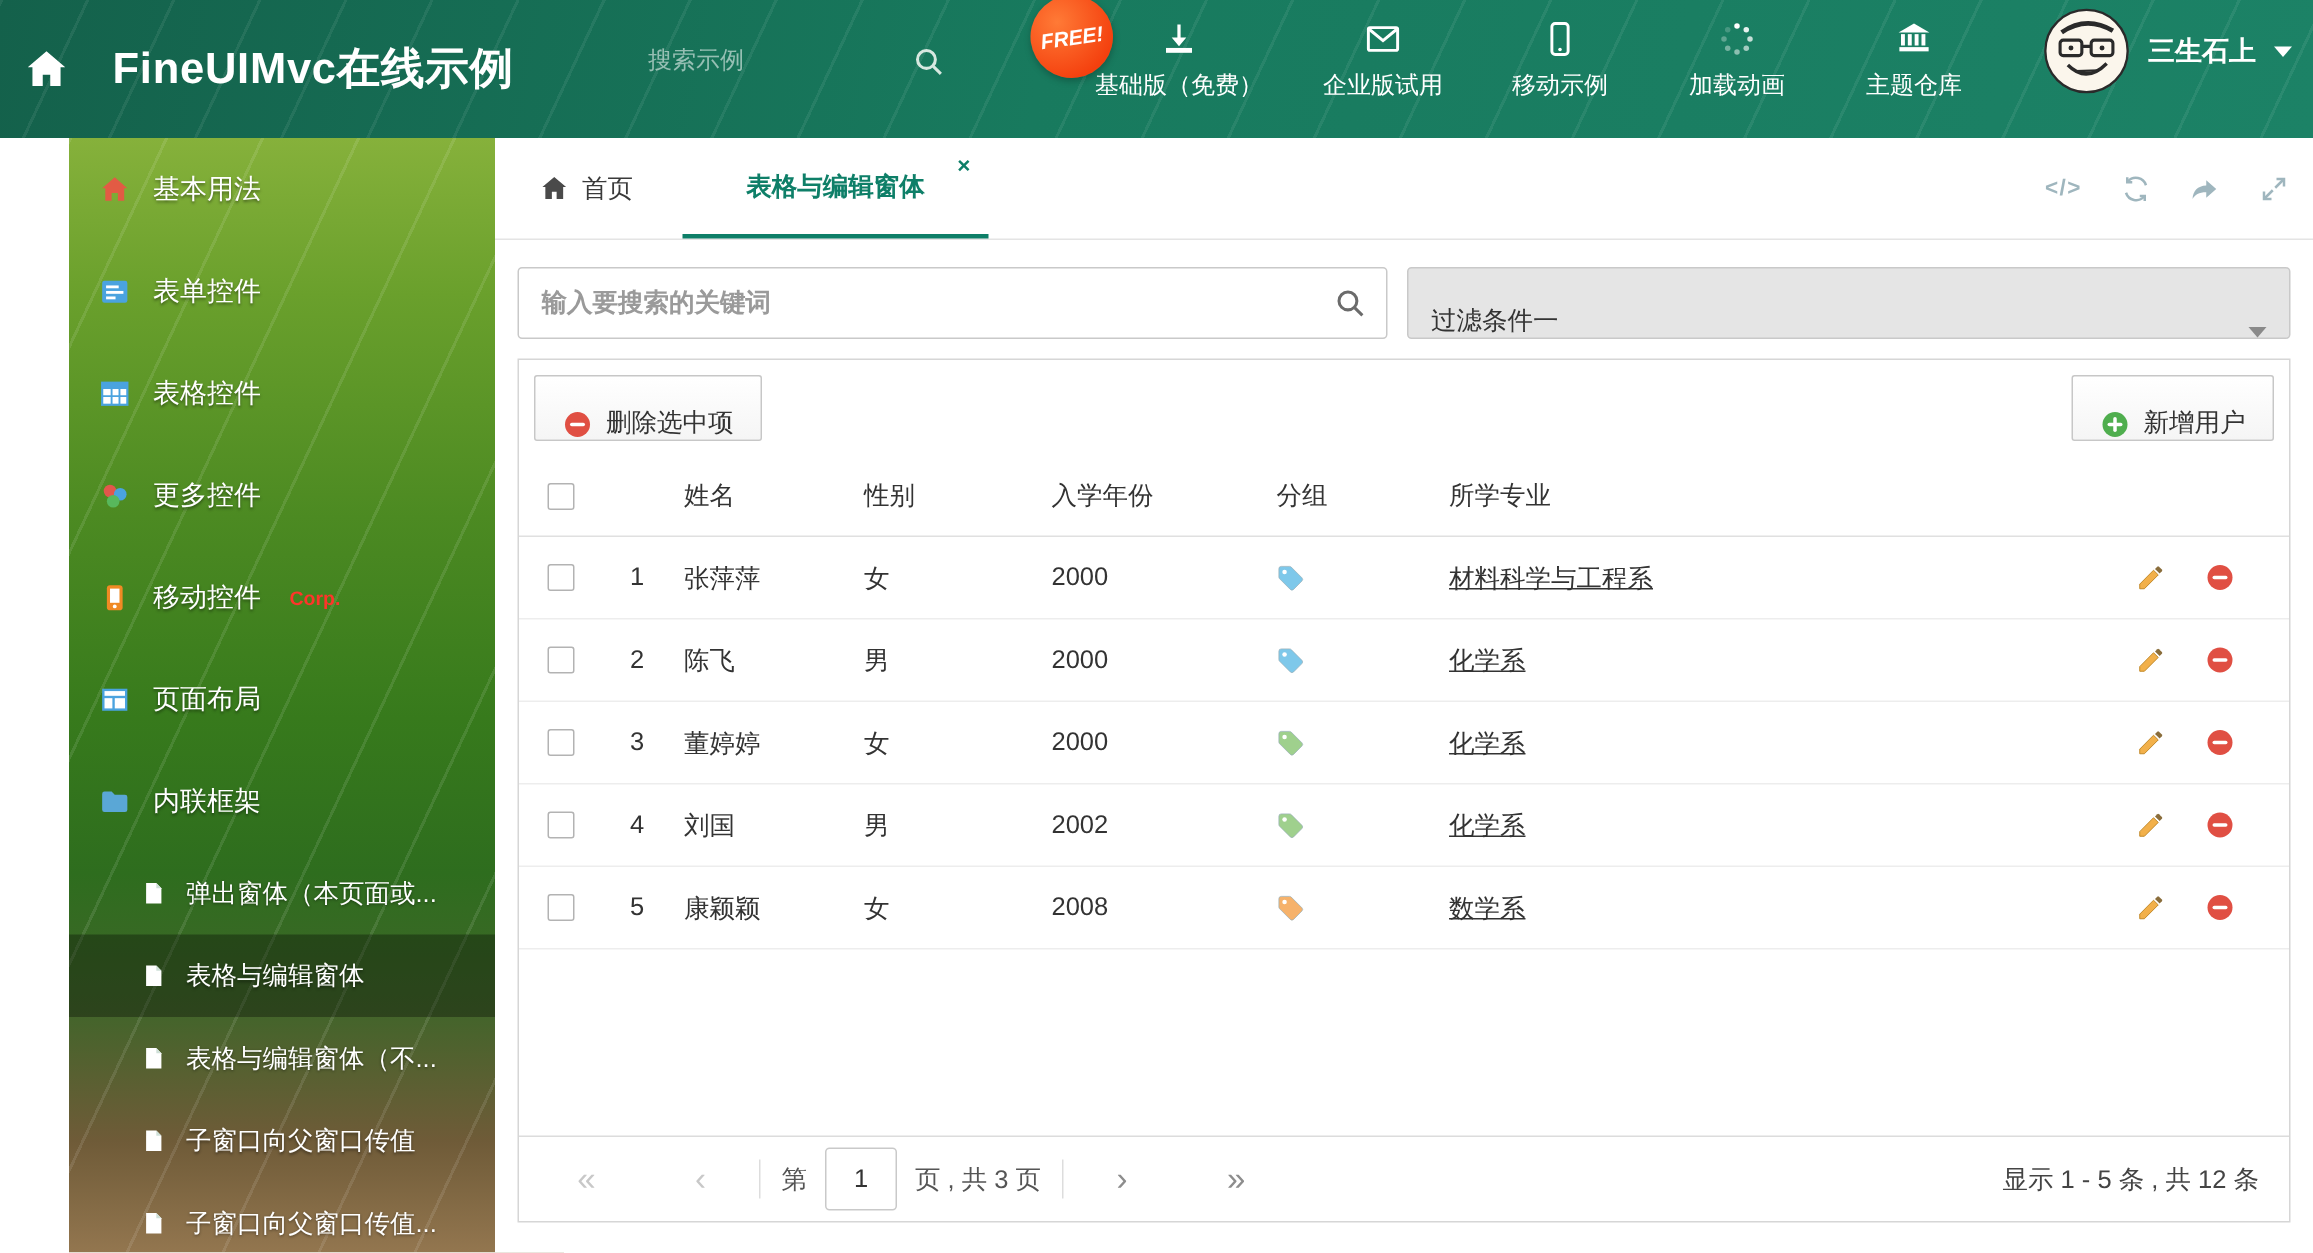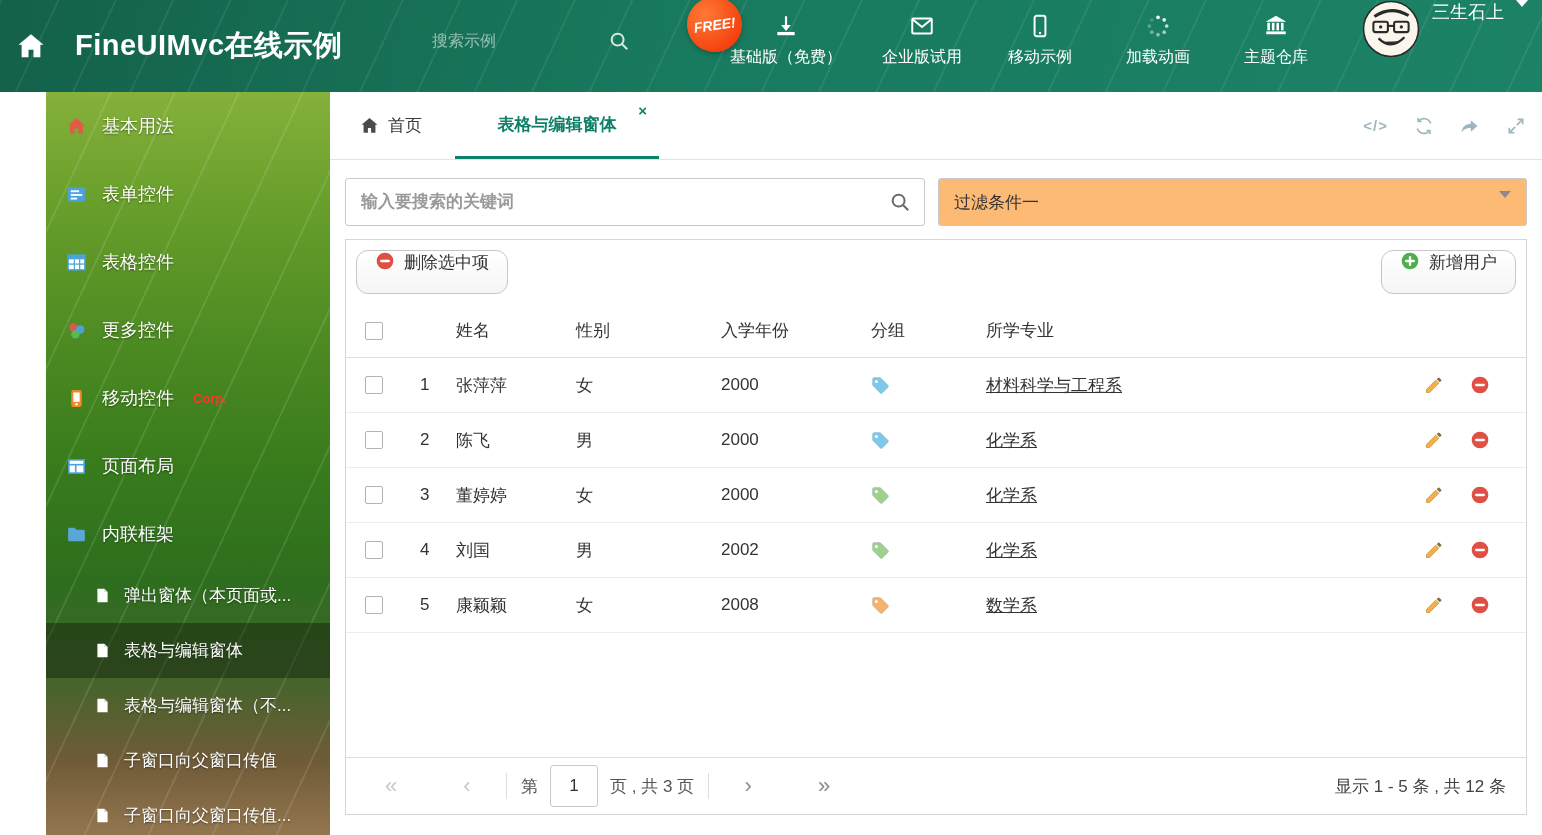--- a/index.html
+++ b/index.html
@@ -20,22 +20,22 @@
   .hsearch .mag{margin-left:26px;}
   .free{position:absolute;left:687px;top:-3px;width:55px;height:55px;border-radius:50%;z-index:3;
     background:radial-gradient(circle at 35% 30%,#ff7a36,#f4400e 75%);
     display:flex;align-items:center;justify-content:center;color:#fff;font-weight:bold;
     font-style:italic;font-size:14px;transform:rotate(-8deg);box-shadow:0 2px 5px rgba(0,0,0,.25);}
   .topnav{position:absolute;left:722px;top:0;height:92px;display:flex;gap:26px;
     align-items:flex-start;padding-top:13px;z-index:2;}
   .topnav .nitem{display:flex;flex-direction:column;align-items:center;gap:8px;color:#fff;
     font-size:16px;min-width:92px;cursor:pointer;}
   .topnav .nitem:first-child{min-width:128px;}
-  .userbox{position:absolute;right:14px;top:0;height:68px;display:flex;align-items:flex-start;
-    gap:12px;color:#fff;font-size:18px;z-index:2;}
+  .userbox{position:absolute;right:14px;top:0;height:68px;display:flex;align-items:center;
+    gap:12px;color:#fff;font-size:18px;z-index:2;font-weight:bold;}
   .caret-down-w{width:0;height:0;border-left:6px solid transparent;border-right:6px solid transparent;
     border-top:7px solid #fff;}
 
   
   .sidebar{position:absolute;top:92px;left:0;width:330px;bottom:0;
     background:
       repeating-linear-gradient(115deg,rgba(255,255,255,.10) 0 2px,rgba(255,255,255,0) 2px 58px),
       linear-gradient(180deg,#86b13b 0%,#6aa02c 14%,#4c8a22 34%,#377a1c 52%,#2e6d1e 66%,#41652a 78%,#6f5b38 90%,#93764f 100%); margin-left: 46px;}
   .sitem{height:68px;display:flex;align-items:center;gap:15px;padding:0 18px 0 20px;
     color:#fff;font-size:18px;cursor:pointer;text-shadow:0 1px 2px rgba(0,0,0,.45);}
@@ -63,40 +63,40 @@
   .tcode{font-size:15px;font-weight:bold;letter-spacing:1px;}
 
   .content{position:absolute;top:68px;left:0;right:0;bottom:0;padding:18px 15px 20px;
     display:flex;flex-direction:column;}
   .filters{display:flex;gap:13px;height:48px;flex:none;}
   .searchbox{width:580px;position:relative;border:1px solid #c9c9c9;border-radius:3px;
     display:flex;align-items:center;background:#fff;}
   .searchbox input{flex:1;border:none;outline:none;font-size:17px;padding:0 44px 0 15px;color:#14532d;font-weight:bold;}
   .searchbox input::placeholder{color:#9a9a9a;}
   .searchbox .mag{position:absolute;right:13px;top:12px;}
-  .dropdown{flex:1;border:1px solid #c9c9c9;border-radius:3px;display:flex;align-items:flex-start;
-    justify-content:space-between;padding:12px 15px;font-size:17px;color:#333;cursor:pointer;background:#fdba74;}
+  .dropdown{flex:1;border:1px solid #c9c9c9;border-radius:3px;display:flex;align-items:flex-end;
+    justify-content:space-between;padding:0 15px;font-size:17px;color:#333;cursor:pointer;background:#e5e5e5;}
   .caret-down-g{width:0;height:0;border-left:6px solid transparent;border-right:6px solid transparent;
     border-top:7px solid #8a8a8a;}
 
   .panel{flex:1;margin-top:13px;border:1px solid #d6d6d6;display:flex;flex-direction:column;min-height:0;background:#fff;}
   .gridbar{height:64px;flex:none;display:flex;align-items:center;justify-content:space-between;padding:0 10px;}
-  .btn{height:44px;display:inline-flex;align-items:flex-start;gap:9px;padding:0 18px;
-    border:1px solid #c7c7c7;border-radius:12px;background:linear-gradient(#fff,#f5f5f5);
+  .btn{height:44px;display:inline-flex;align-items:flex-end;gap:9px;padding:0 18px;
+    border:1px solid #c7c7c7;border-radius:2px;background:linear-gradient(#fff,#f5f5f5);
     font-size:17px;color:#333;cursor:pointer;font-family:Liberation Serif, serif;}
 
   .thead{height:54px;flex:none;display:flex;align-items:center;border-bottom:1px solid #e0e0e0;
     font-size:17px;color:#333;}
   .trow{height:55px;flex:none;display:flex;align-items:center;border-bottom:1px solid #ededed;
     font-size:17px;color:#333;}
   .c-check{width:56px;display:flex;justify-content:center;}
   .c-idx{width:54px;padding-left:18px;}
   .c-name{width:120px;}
   .c-gender{width:125px;}
-  .c-year{width:150px;margin-left:20px;}
+  .c-year{width:150px;}
   .c-group{width:115px;display:flex;align-items:center;}
   .c-major{flex:1;}
   .c-actions{width:110px;display:flex;align-items:center;gap:26px;padding-left:8px;}
   input[type=checkbox]{appearance:none;-webkit-appearance:none;width:18px;height:18px;
     border:1px solid #b3b3b3;border-radius:2px;background:#fff;cursor:pointer;}
   .major-link{color:#333;text-decoration:underline;cursor:pointer;}
 
   .pager{margin-top:auto;height:57px;flex:none;border-top:1px solid #dcdcdc;display:flex;
     align-items:center;padding:0 20px;font-size:17px;color:#555;}
   .pbtn{width:50px;text-align:center;font-size:22px;cursor:pointer;color:#8d8d8d;user-select:none;}

